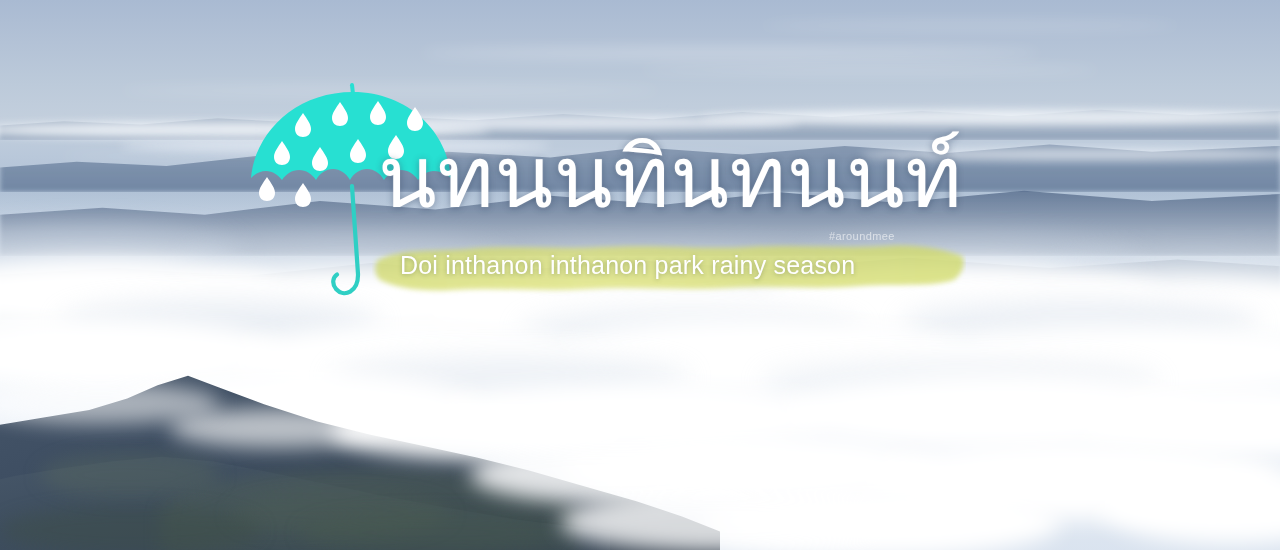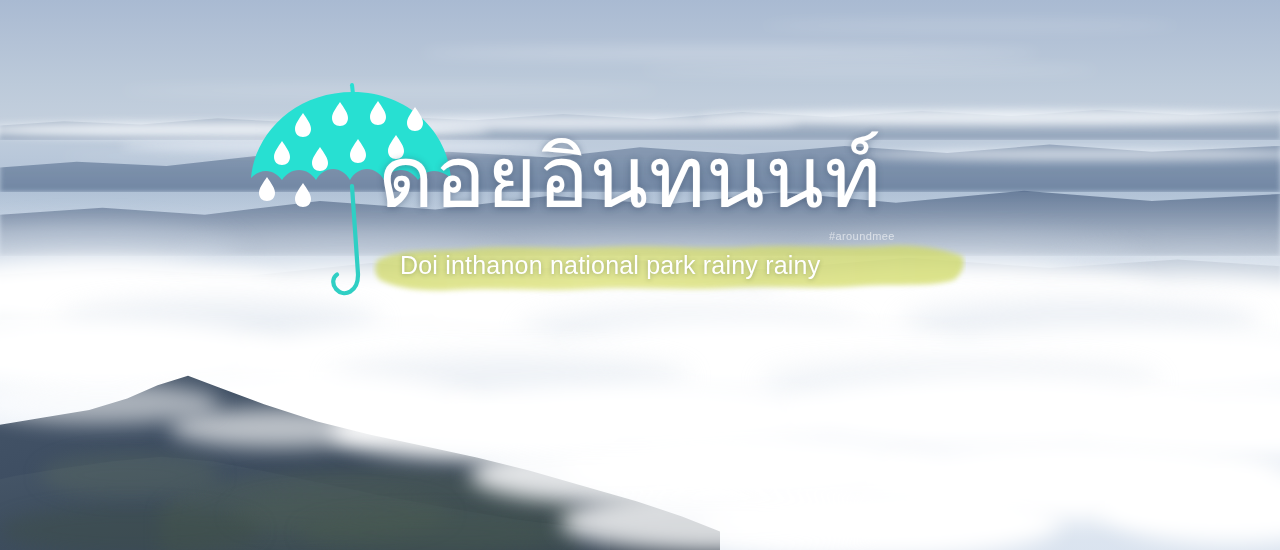--- a/index.html
+++ b/index.html
@@ -280,19 +280,19 @@
         <path d="M 37 27 C 41 33 45 38 45 43 C 45 48 41.5 51 37 51 C 32.5 51 29 48 29 43 C 29 38 33 33 37 27 Z" transform="translate(-3,36)"></path>
         <path d="M 37 27 C 41 33 45 38 45 43 C 45 48 41.5 51 37 51 C 32.5 51 29 48 29 43 C 29 38 33 33 37 27 Z" transform="translate(35,42)"></path>
         <path d="M 37 27 C 41 33 45 38 45 43 C 45 48 41.5 51 37 51 C 32.5 51 29 48 29 43 C 29 38 33 33 37 27 Z" transform="translate(73,34)"></path>
         <path d="M 37 27 C 41 33 45 38 45 43 C 45 48 41.5 51 37 51 C 32.5 51 29 48 29 43 C 29 38 33 33 37 27 Z" transform="translate(111,30)"></path>
         <path d="M 37 27 C 41 33 45 38 45 43 C 45 48 41.5 51 37 51 C 32.5 51 29 48 29 43 C 29 38 33 33 37 27 Z" transform="translate(-18,72)"></path>
         <path d="M 37 27 C 41 33 45 38 45 43 C 45 48 41.5 51 37 51 C 32.5 51 29 48 29 43 C 29 38 33 33 37 27 Z" transform="translate(18,78)"></path>
       </g>
     </svg>
   </div>
 
-  <div id="title">ดอยอินทนนท์</div>
-
-  <div id="subtitle">Doi inthanon national park rainy rainy</div>
+  <div id="title">นทนนทินทนนท์</div>
+
+  <div id="subtitle">Doi inthanon inthanon park rainy season</div>
 
   <div id="watermark">#aroundmee</div>
 
 </div>
 
 </body></html>

